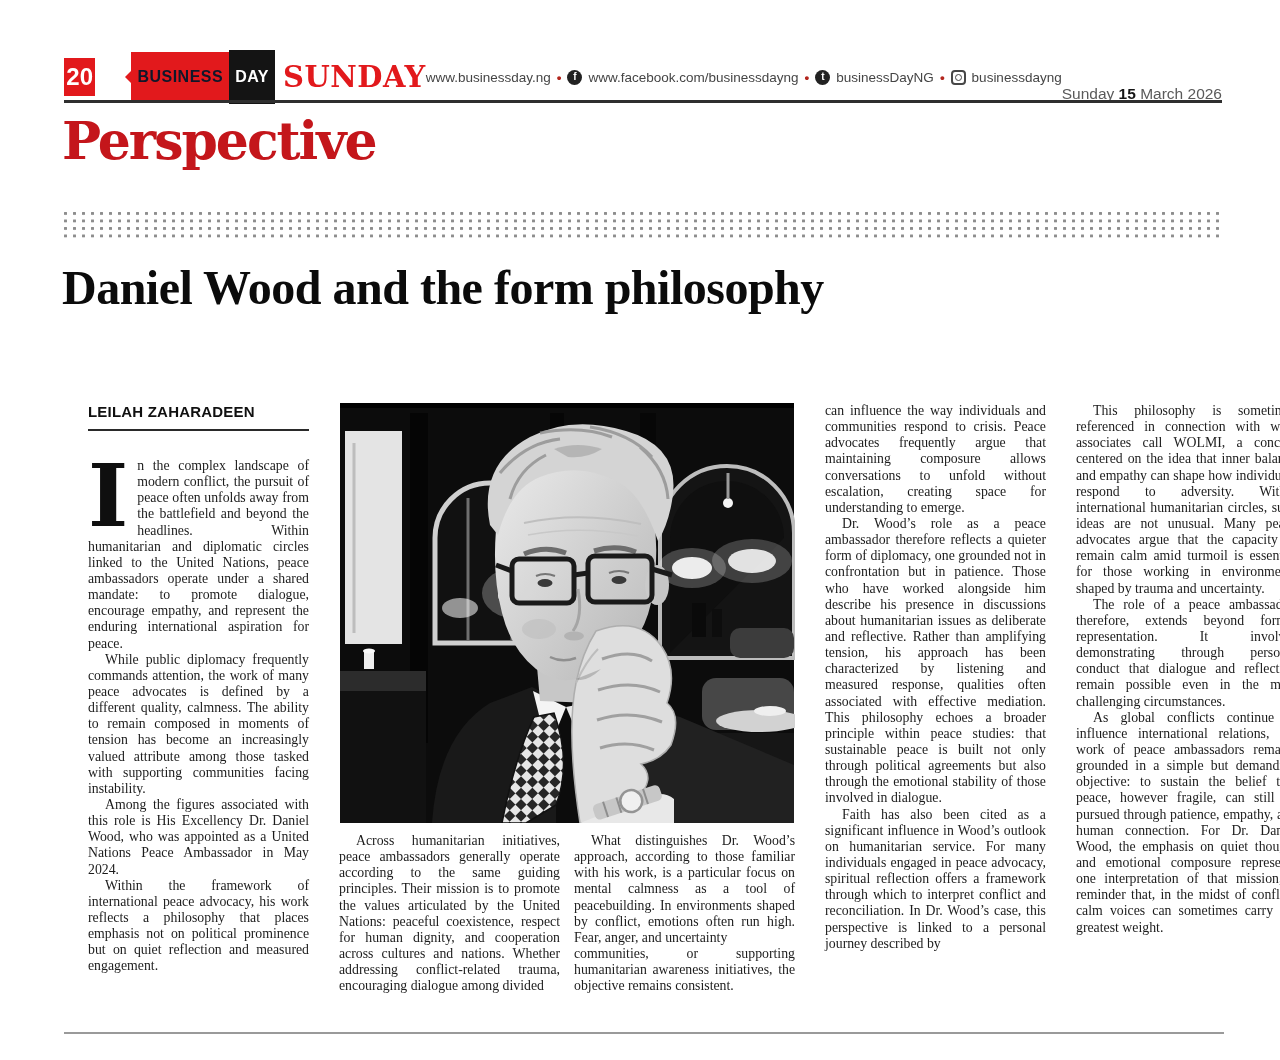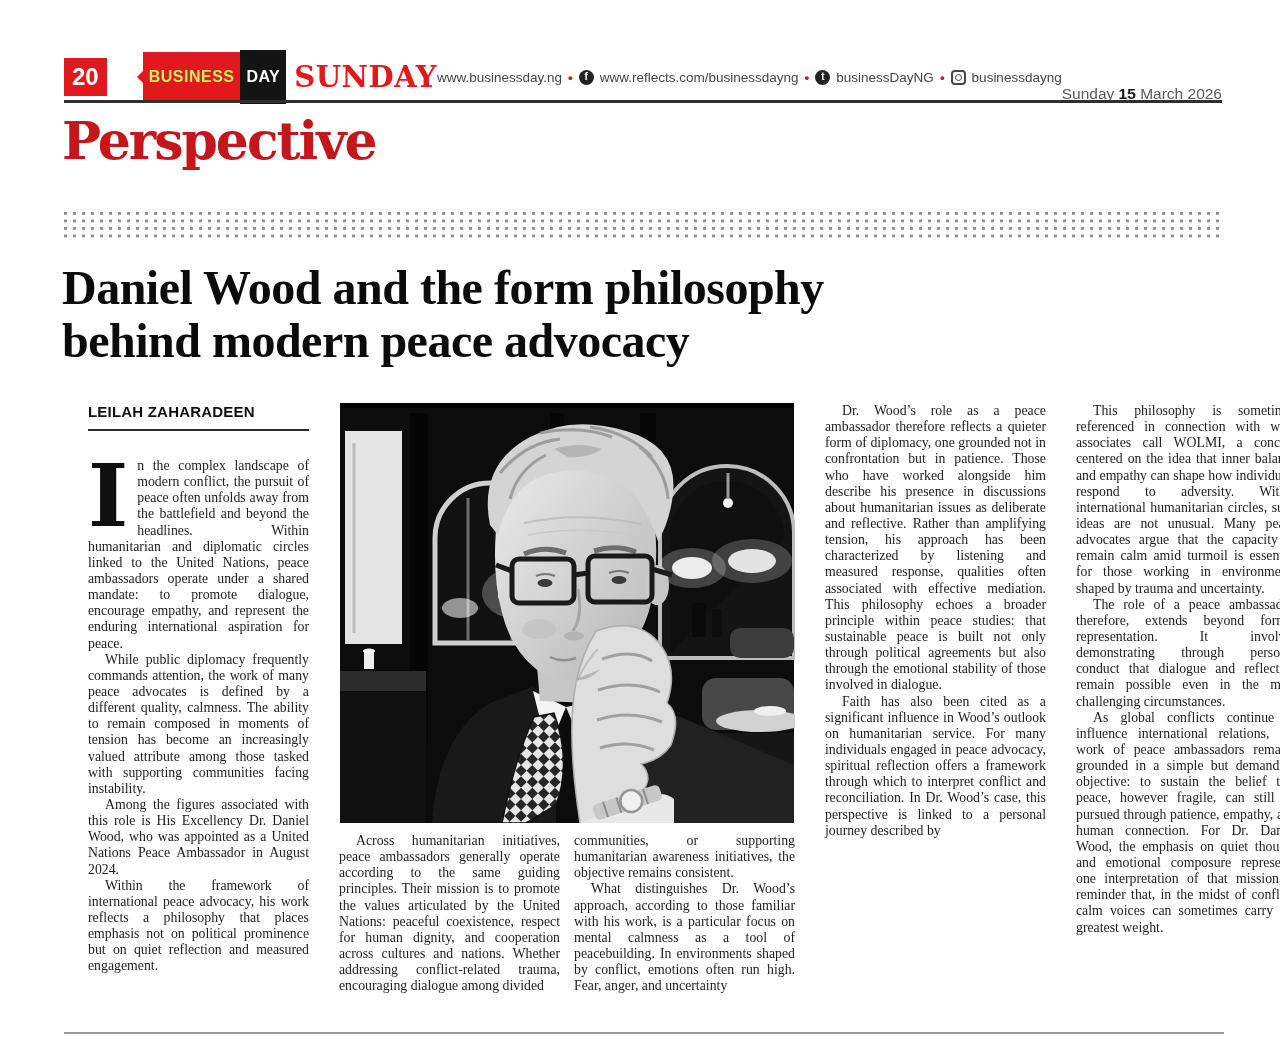--- a/index.html
+++ b/index.html
@@ -7,21 +7,21 @@
         font-family:"Liberation Sans",sans-serif;}
 
   
   .masthead{position:absolute;left:64px;top:56px;width:1158px;height:42px;
             display:flex;align-items:center;}
   .pagenum{width:72px;height:38px;background:#e2191c;color:#fff;font-weight:bold;
            font-size:24px;display:flex;align-items:center;justify-content:center;}
   .logo{display:flex;align-items:center;margin-left:30px;white-space:nowrap;}
   .logo-notch{width:0;height:0;border-top:7px solid transparent;border-bottom:7px solid transparent;
               border-right:7px solid #e2191c;margin-right:-1px;}
-  .logo-business{background:#e2191c;color:#bef264;font-weight:bold;font-size:16px;
+  .logo-business{background:#e2191c;color:#0f172a;font-weight:bold;font-size:16px;
                  padding:16px 6px;letter-spacing:.5px;}
   .logo-day{background:#141414;color:#fff;font-weight:bold;font-size:16px;
             padding:18px 6px;letter-spacing:.5px;}
   .logo-sunday{color:#e2191c;font-family:"DejaVu Serif",serif;font-weight:bold;
                font-size:29px;margin-left:8px;letter-spacing:.5px;}
   .hlinks{display:flex;align-items:center;gap:6px;font-size:13.5px;color:#454545;
           margin:6px auto;white-space:nowrap;}
   .sep{color:#b3261e;font-weight:bold;}
   .sicon{width:15px;height:15px;border-radius:50%;background:#222;color:#fff;
          font-size:10px;font-weight:bold;display:inline-flex;align-items:center;
@@ -74,49 +74,49 @@
     <div class="logo">
       <span class="logo-notch"></span>
       <span class="logo-business">BUSINESS</span>
       <span class="logo-day">DAY</span>
       <span class="logo-sunday">SUNDAY</span>
     </div>
     <div class="hlinks">
       <span>www.businessday.ng</span>
       <span class="sep">•</span>
       <span class="sicon">f</span>
-      <span>www.reflects.com/businessdayng</span>
+      <span>www.facebook.com/businessdayng</span>
       <span class="sep">•</span>
       <span class="sicon">t</span>
       <span>businessDayNG</span>
       <span class="sep">•</span>
       <span class="insta"></span>
       <span>businessdayng</span>
     </div>
     <div class="dateline">
       <span>Sunday</span>
       <b>15</b>
       <span>March 2026</span>
     </div>
   </div>
   <div class="head-rule"></div>
 
   <h1 class="section-title">Perspective</h1>
   <div class="dots"></div>
 
-  <h2 class="headline"><span>Daniel Wood and the form philosophy</span><br><span>behind modern peace advocacy</span></h2>
+  <h2 class="headline"><span>Daniel Wood and the form philosophy</span><br></h2>
 
   <div class="body-row">
 
     <div class="col">
       <div class="byline">LEILAH ZAHARADEEN</div>
       <div class="byline-rule"></div>
       <p class="body"><span class="dropcap">I</span><span>n the complex landscape of modern conflict, the pursuit of peace often unfolds away from the battlefield and beyond the headlines. Within humanitarian and diplomatic circles linked to the United Nations, peace ambassadors operate under a shared mandate: to promote dialogue, encourage empathy, and represent the enduring international aspiration for peace.</span></p>
       <p class="body ind">While public diplomacy frequently commands attention, the work of many peace advocates is defined by a different quality, calmness. The ability to remain composed in moments of tension has become an increasingly valued attribute among those tasked with supporting communities facing instability.</p>
-      <p class="body ind">Among the figures associated with this role is His Excellency Dr. Daniel Wood, who was appointed as a United Nations Peace Ambassador in August 2024.</p>
+      <p class="body ind">Among the figures associated with this role is His Excellency Dr. Daniel Wood, who was appointed as a United Nations Peace Ambassador in May 2024.</p>
       <p class="body ind">Within the framework of international peace advocacy, his work reflects a philosophy that places emphasis not on political prominence but on quiet reflection and measured engagement.</p>
     </div>
 
     <div class="mid">
       <svg class="photo" viewBox="0 0 454 420">
         <defs>
           <linearGradient id="faceG" x1="0" y1="0" x2="1" y2="1">
             <stop offset="0" stop-color="#ececec"></stop>
               <stop offset="1" stop-color="#b5b5b5"></stop>
           </linearGradient>
@@ -220,27 +220,28 @@
         </g>
 
         <path d="M236,276 L261,266 Q246,280 236,276 Z" fill="#000" opacity="0.18"></path>
       </svg>
 
       <div class="mid-cols">
         <div class="col">
           <p class="body ind">Across humanitarian initiatives, peace ambassadors generally operate according to the same guiding principles. Their mission is to promote the values articulated by the United Nations: peaceful coexistence, respect for human dignity, and cooperation across cultures and nations. Whether addressing conflict-related trauma, encouraging dialogue among divided</p>
         </div>
         <div class="col">
+          <p class="body ind">What distinguishes Dr. Wood’s approach, according to those familiar with his work, is a particular focus on mental calmness as a tool of peacebuilding. In environments shaped by conflict, emotions often run high. Fear, anger, and uncertainty</p>
           <p class="body">communities, or supporting humanitarian awareness initiatives, the objective remains consistent.</p>
-          <p class="body ind">What distinguishes Dr. Wood’s approach, according to those familiar with his work, is a particular focus on mental calmness as a tool of peacebuilding. In environments shaped by conflict, emotions often run high. Fear, anger, and uncertainty</p>
         </div>
       </div>
     </div>
 
     <div class="col">
+      <p class="body">can influence the way individuals and communities respond to crisis. Peace advocates frequently argue that maintaining composure allows conversations to unfold without escalation, creating space for understanding to emerge.</p>
       <p class="body ind">Dr. Wood’s role as a peace ambassador therefore reflects a quieter form of diplomacy, one grounded not in confrontation but in patience. Those who have worked alongside him describe his presence in discussions about humanitarian issues as deliberate and reflective. Rather than amplifying tension, his approach has been characterized by listening and measured response, qualities often associated with effective mediation. This philosophy echoes a broader principle within peace studies: that sustainable peace is built not only through political agreements but also through the emotional stability of those involved in dialogue.</p>
       <p class="body ind">Faith has also been cited as a significant influence in Wood’s outlook on humanitarian service. For many individuals engaged in peace advocacy, spiritual reflection offers a framework through which to interpret conflict and reconciliation. In Dr. Wood’s case, this perspective is linked to a personal journey described by</p>
     </div>
 
     <div class="col">
       <p class="body ind">This philosophy is sometimes referenced in connection with what associates call WOLMI, a concept centered on the idea that inner balance and empathy can shape how individuals respond to adversity. Within international humanitarian circles, such ideas are not unusual. Many peace advocates argue that the capacity to remain calm amid turmoil is essential for those working in environments shaped by trauma and uncertainty.</p>
       <p class="body ind">The role of a peace ambassador, therefore, extends beyond formal representation. It involves demonstrating through personal conduct that dialogue and reflection remain possible even in the most challenging circumstances.</p>
       <p class="body ind">As global conflicts continue to influence international relations, the work of peace ambassadors remains grounded in a simple but demanding objective: to sustain the belief that peace, however fragile, can still be pursued through patience, empathy, and human connection. For Dr. Daniel Wood, the emphasis on quiet thought and emotional composure represents one interpretation of that mission, a reminder that, in the midst of conflict, calm voices can sometimes carry the greatest weight.</p>
     </div>
   </div>

